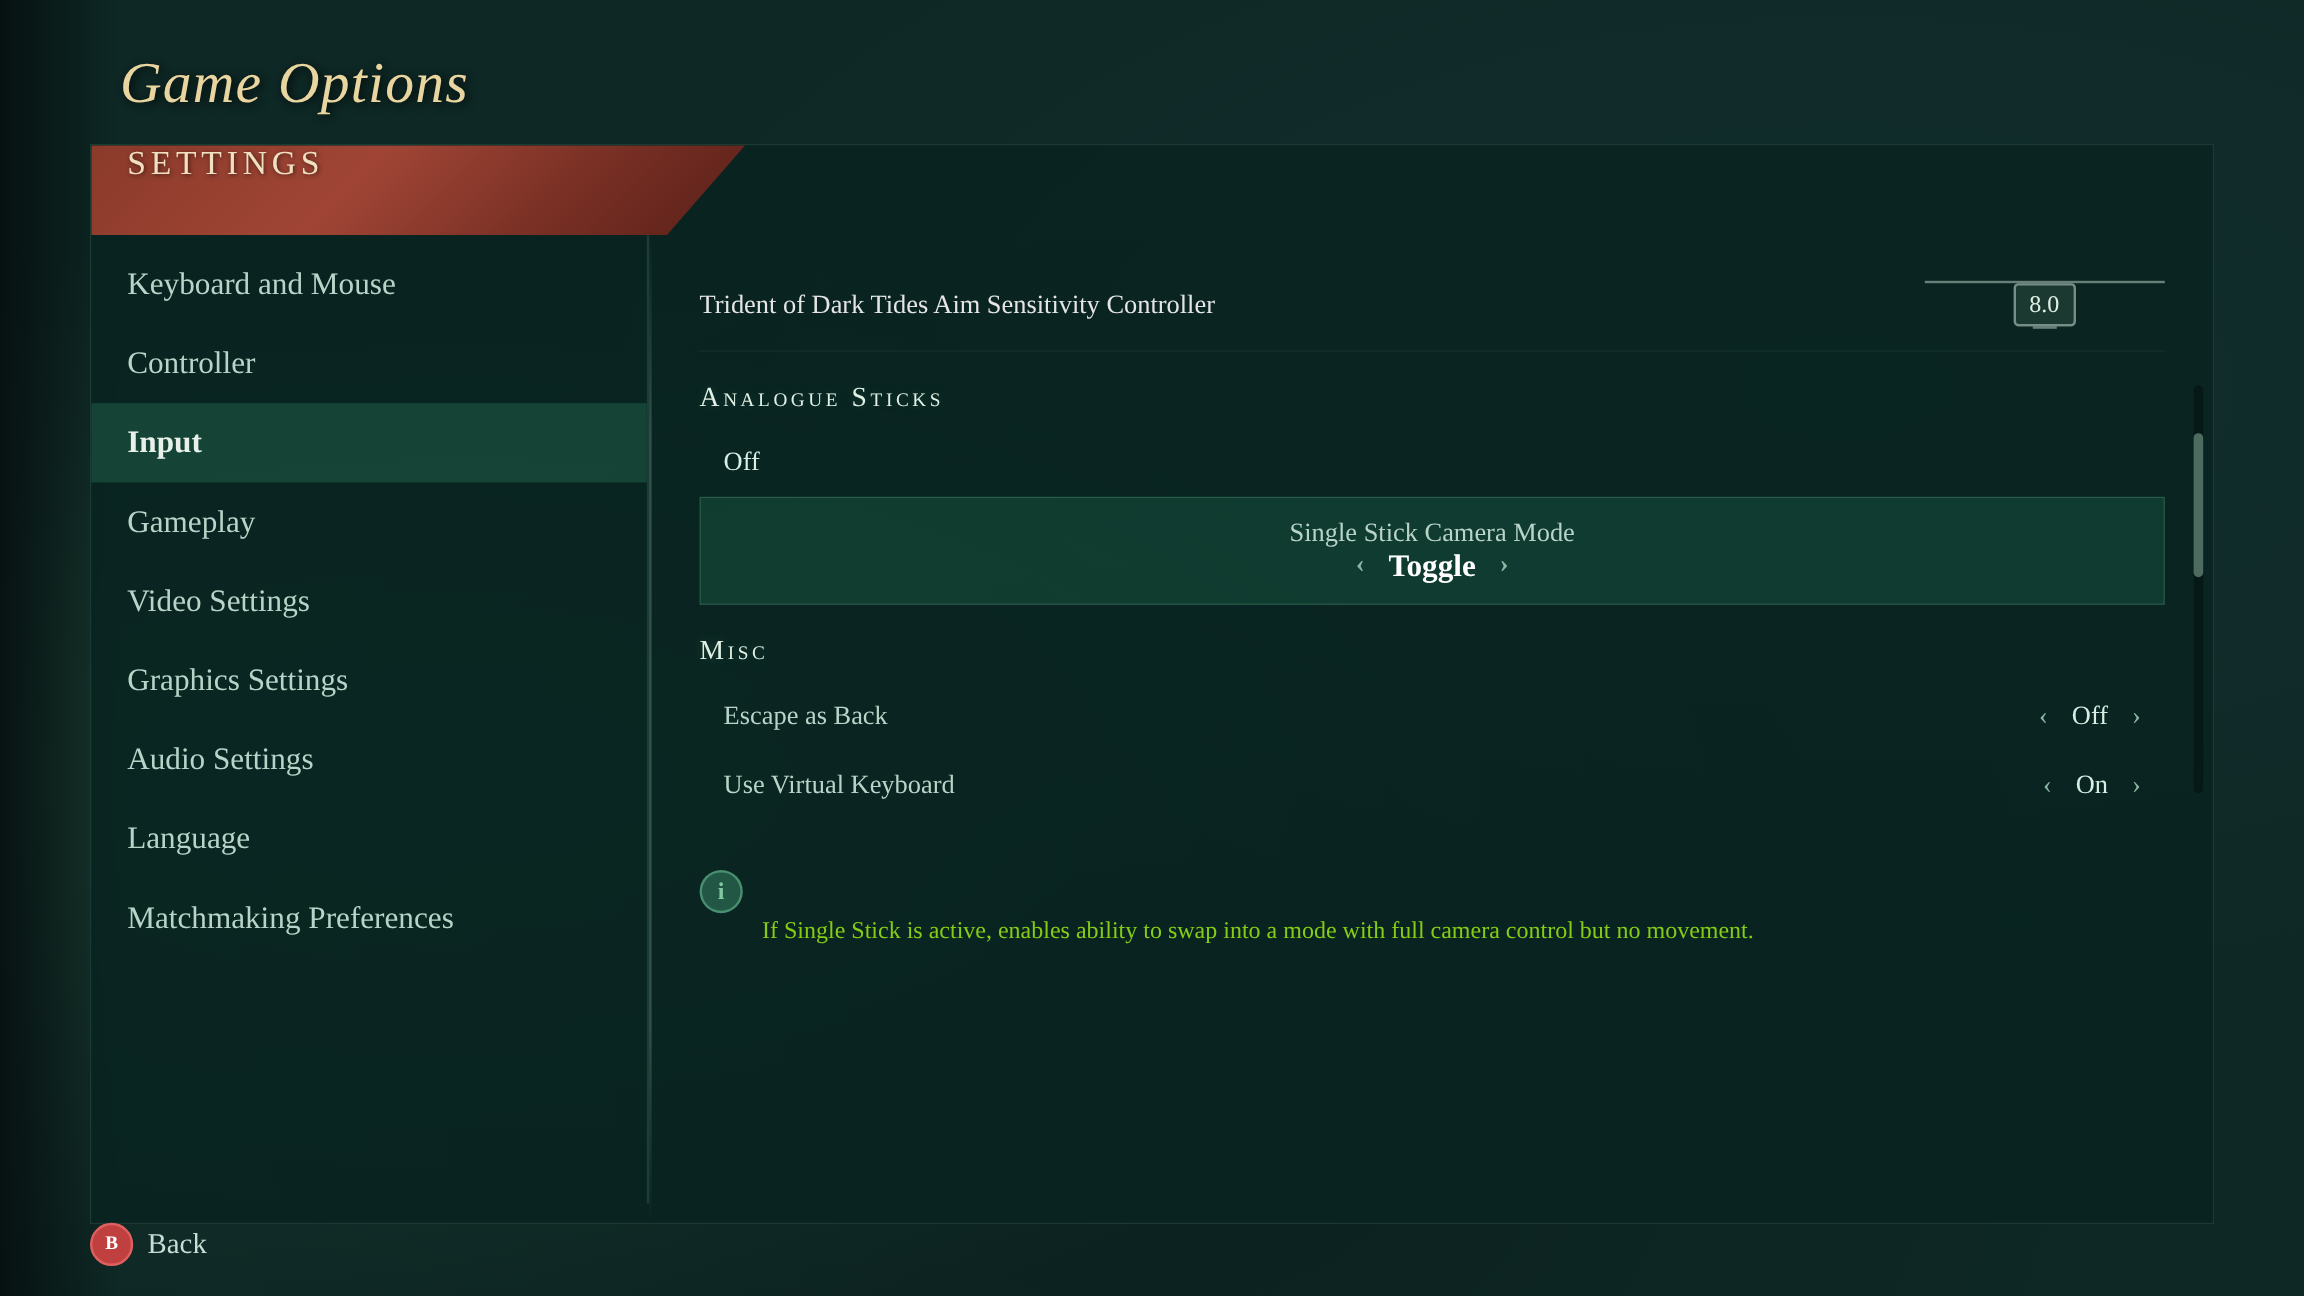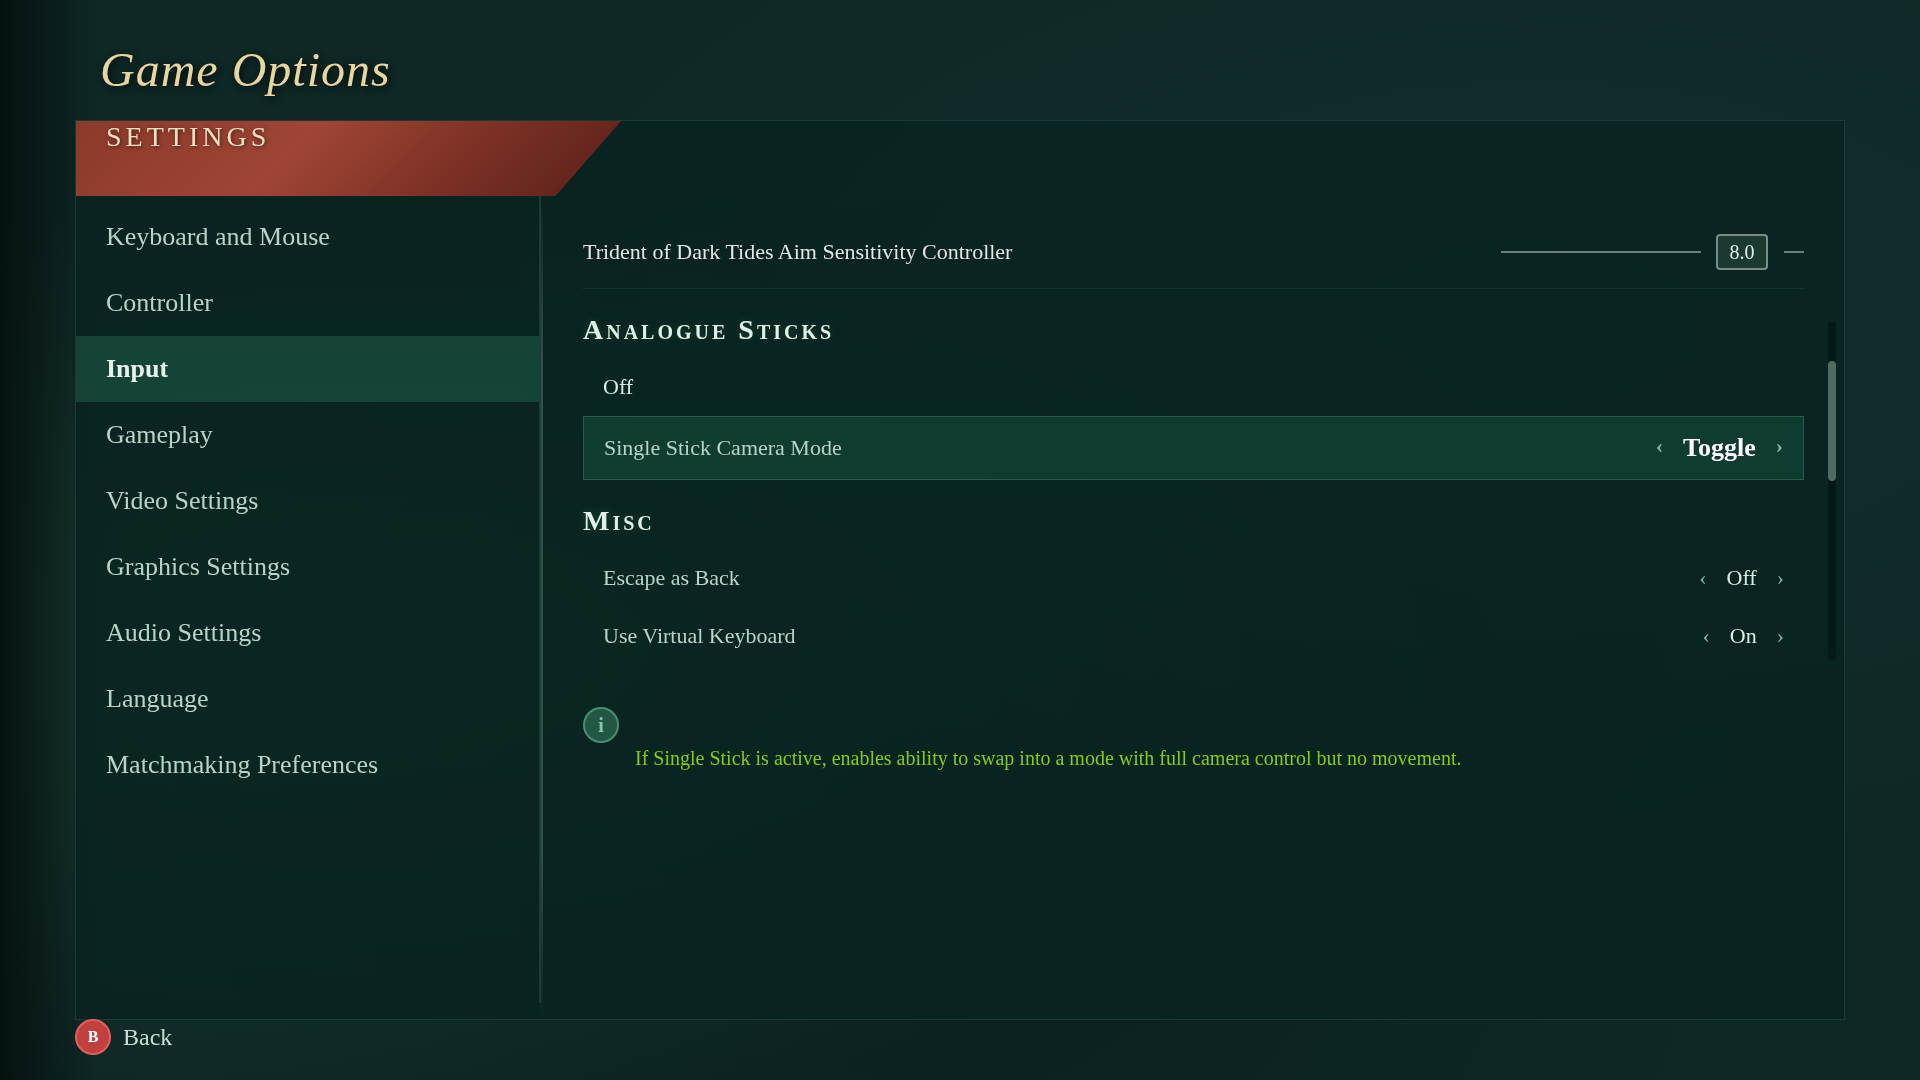--- a/index.html
+++ b/index.html
@@ -151,21 +151,22 @@
 
     .slider-label {
       flex: 1;
       color: #e5e5e5;
       font-size: 22px;
     }
 
     .slider-track-container {
       display: flex;
       align-items: center;
-      gap: 16px;
+      gap: 0;
+      flex-direction: column;
     }
 
     .slider-track {
       width: 200px;
       height: 2px;
       background: rgba(200,220,210,0.5);
       position: relative;
     }
 
     .slider-value-bubble {
@@ -184,40 +185,40 @@
 
     .slider-end-line {
       width: 20px;
       height: 2px;
       background: rgba(200,220,210,0.5);
     }
 
     
     .section-heading {
       color: #e0f0e4;
-      font-size: 28px;
+      font-size: 23px;
       font-variant: small-caps;
       letter-spacing: 3px;
       margin: 25px 0 12px 0;
       text-shadow: 0 0 10px rgba(100,200,150,0.2);
-      font-weight: bold;
     }
 
     
     .setting-row {
       display: flex;
       align-items: center;
       padding: 16px 20px;
       color: #b8d4c8;
       font-size: 22px;
     }
 
     .setting-row.highlighted {
       background: rgba(20,70,55,0.7);
       border: 1px solid rgba(80,140,110,0.4);
+      flex-direction: column;
     }
 
     .setting-label {
       flex: 1;
     }
 
     .setting-value {
       display: flex;
       align-items: flex-start;
       gap: 20px;

